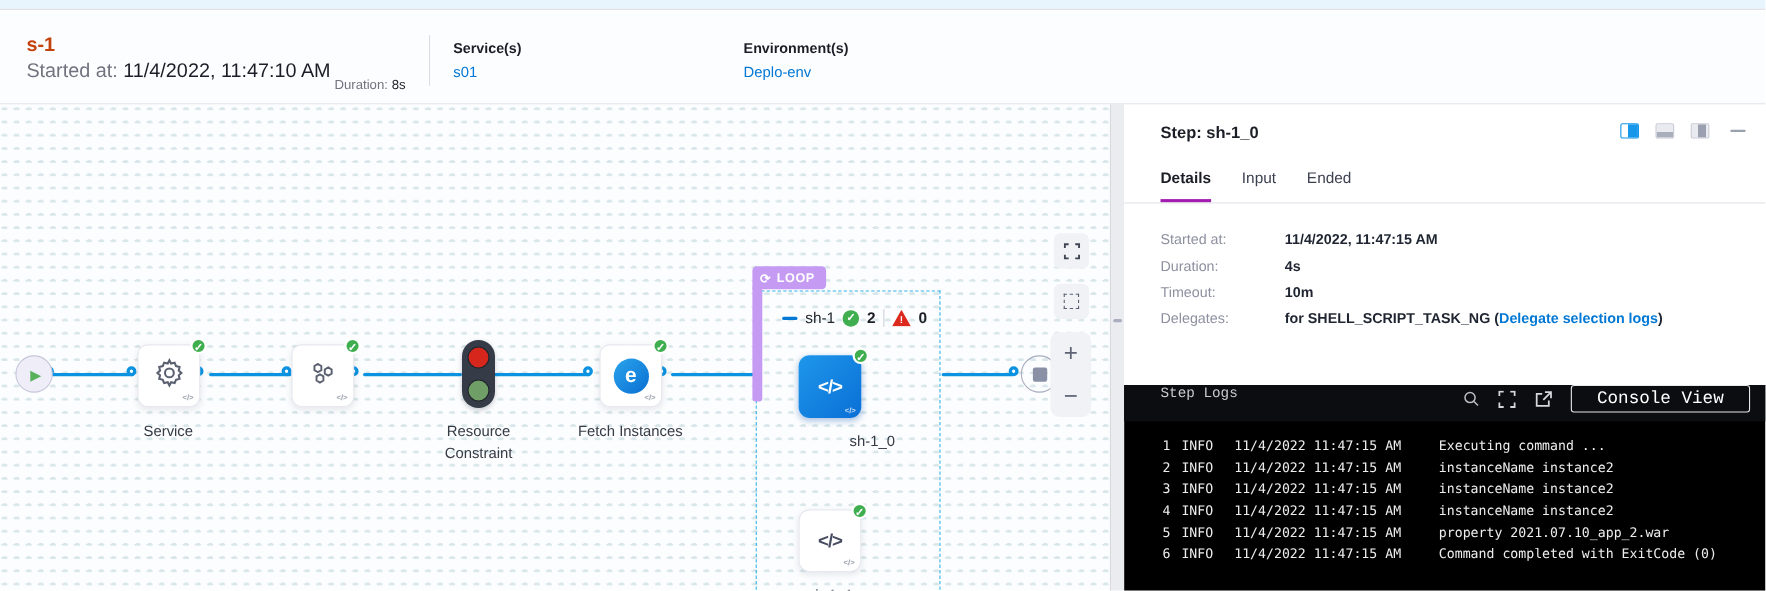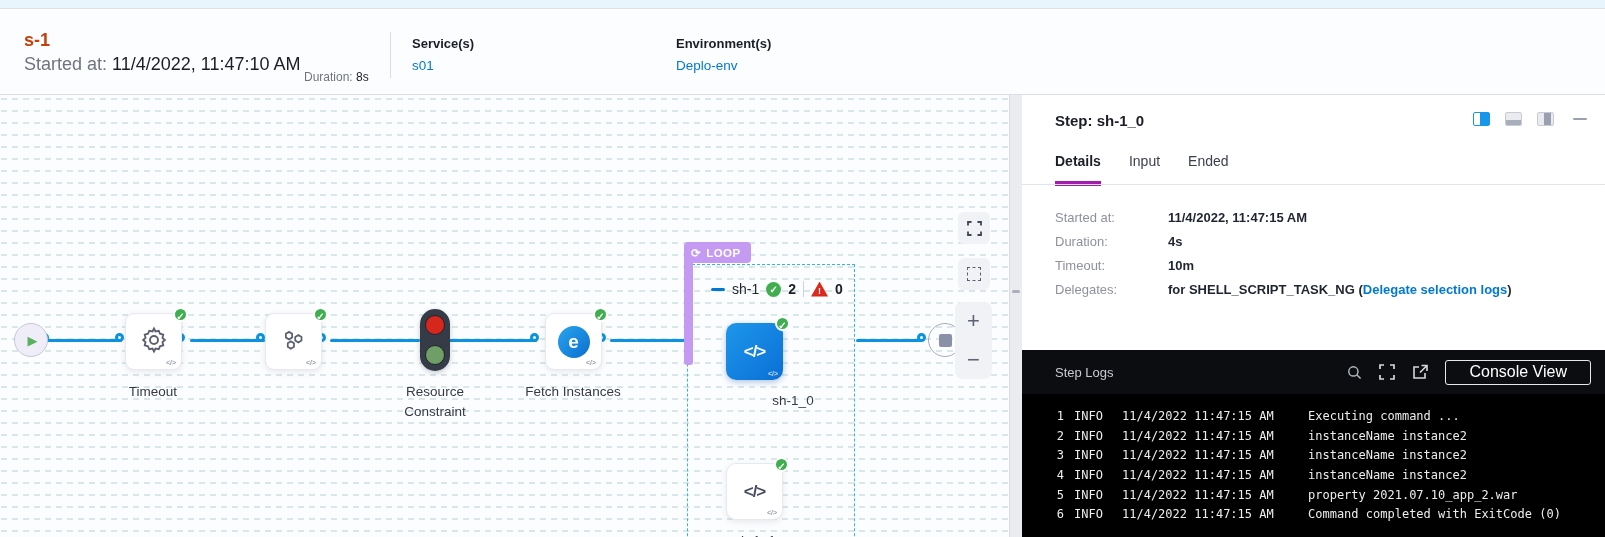--- a/index.html
+++ b/index.html
@@ -109,31 +109,31 @@
   .vi-split { width:17px; height:14px; border:1.5px solid #1697ea; border-radius:2px;
     background:linear-gradient(to right,#fff 42%,#1697ea 42%); }
   .vi-bottom { width:17px; height:14px; border-radius:2px; border:1px solid #c8cad4;
     background:linear-gradient(to bottom,#eaebf0 60%,#a9aebc 60%); }
   .vi-right { width:17px; height:14px; border-radius:2px; border:1px solid #c8cad4;
     background:linear-gradient(to right,#eaebf0 40%,#9aa0b0 40%, #9aa0b0 85%, #eaebf0 85%); }
   .vi-min { width:14px; height:2.5px; background:#9ba0ad; border-radius:1px; margin-left:4px; }
 
   .tabs { position:absolute; left:33px; top:58px; display:flex; gap:28px; font-size:14px; color:#3c4150; }
   .tab { padding-bottom:12px; cursor:pointer; }
-  .tab.active { font-weight:700; color:#1b1e26; border-bottom:5px solid #a21caf; }
+  .tab.active { font-weight:700; color:#1b1e26; border-bottom:3px solid #a21caf; }
   .tabs-divider { position:absolute; left:0; top:89px; width:583px; height:1px; background:#e2e3ea; }
 
   .details { position:absolute; left:33px; top:110px; }
   .d-row { display:flex; height:24px; align-items:center; font-size:13px; }
   .d-label { width:113px; color:#8e90a0; }
   .d-value { color:#1e2430; font-weight:600; }
   .d-link { color:#0278d5; font-weight:600; cursor:pointer; }
 
   .logs { position:absolute; left:0; top:255px; width:583px; height:187px; background:#000; }
-  .logs-header { height:44px; background:#0b0d11; display:flex; align-items:center; padding:0 14px 0 33px; }
+  .logs-header { height:33px; background:#0b0d11; display:flex; align-items:flex-start; padding:0 14px 0 33px;font-family:Liberation Mono, monospace; }
   .logs-title { font-size:13px; color:#c9cad1; flex:1; }
   .logs-icons { display:flex; align-items:center; gap:17px; }
   .logs-icons svg { display:block; cursor:pointer; }
   .console-btn { border:1px solid #e8e8ea; border-radius:3px; color:#fff; font-size:16px;
     padding:2px 23px 3px; cursor:pointer; white-space:nowrap; }
   .logs-body { padding:12px 0 0 26px; font-family:"DejaVu Sans Mono", monospace; font-size:12px;
     color:#ededed; }
   .ln { display:flex; height:19.7px; align-items:center; }
   .ln-num { width:16px; text-align:right; }
   .ln-level { width:42px; margin-left:10px; }
@@ -189,21 +189,21 @@
     <div class="node-card" style="left:125px;top:218px">
       <span class="node-icon">
         <svg width="30" height="30" viewBox="0 0 24 24" fill="none" stroke="#5b6070" stroke-width="1.5">
           <circle cx="12" cy="12" r="3.2"></circle>
           <path d="M12 2.8l1.2 2.4 2.6-.6 1 2.4 2.6.7-.6 2.6 1.9 1.7-1.9 1.7.6 2.6-2.6.7-1 2.4-2.6-.6L12 21.2l-1.2-2.4-2.6.6-1-2.4-2.6-.7.6-2.6L3.3 12l1.9-1.7-.6-2.6 2.6-.7 1-2.4 2.6.6z"></path>
         </svg>
       </span>
       <span class="badge">✓</span>
       <span class="mini-code">&lt;/&gt;</span>
     </div>
-    <div class="node-label" style="left:93px;top:287px;width:120px">Timeout</div>
+    <div class="node-label" style="left:93px;top:287px;width:120px">Service</div>
 
     <div class="node-card" style="left:265px;top:218px">
       <span class="node-icon">
         <svg width="30" height="30" viewBox="0 0 24 24" fill="none" stroke="#5b6070" stroke-width="1.4">
           <path d="M8 5.5l2.5 1.5v3L8 11.5 5.5 10V7z"></path>
           <path d="M15.5 8l2.5 1.5v3L15.5 14 13 12.5v-3z"></path>
           <path d="M9.5 13l2.5 1.5v3L9.5 19 7 17.5v-3z"></path>
         </svg>
       </span>
       <span class="badge">✓</span>

